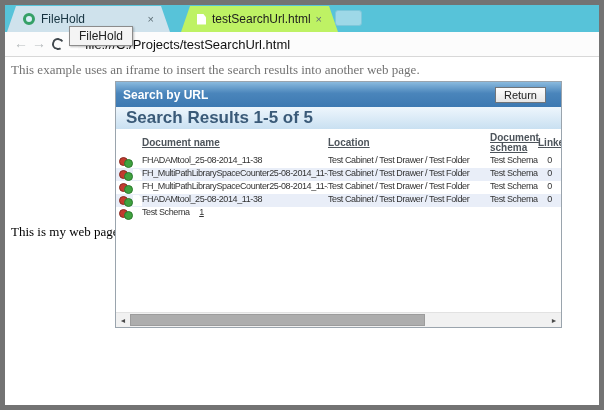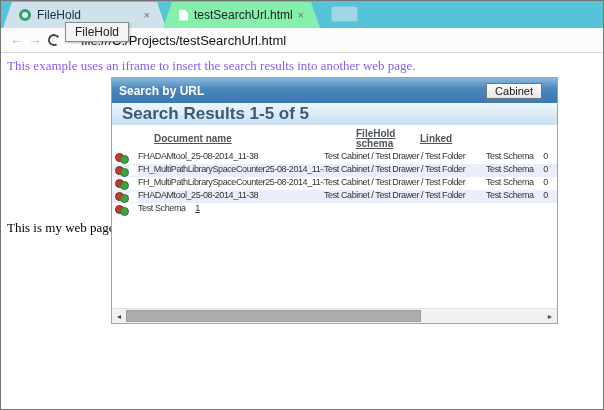--- a/index.html
+++ b/index.html
@@ -1,32 +1,32 @@
 <!DOCTYPE html>
 <html><head>
 <meta charset="utf-8">
 <style>
   * { margin:0; padding:0; box-sizing:border-box; }
   body { background:#fff; }
   #screen {
     position:relative; width:604px; height:410px; background:#fff;
     font-family:"Liberation Sans", sans-serif; overflow:hidden;
-    border:1px solid #737373;
+    border:5px solid #737373;
     padding-left:48px;
   }
 
   
   .tabbar { position:absolute; top:0; left:0; right:0; height:27px; background:#57c3d9; }
   .tab {
     position:absolute; top:1px; height:26px; display:flex; align-items:center;
     padding:0 10px 0 16px; font-size:12px;
     clip-path: polygon(9px 0, calc(100% - 9px) 0, 100% 100%, 0 100%);
   }
   .tab-inactive { left:2px; width:163px; background:#cfe2ec; color:#15323f; }
-  .tab-active { left:162px; width:157px; background:#86efac; color:#1c1c1c; }
+  .tab-active { left:176px; width:157px; background:#bef264; color:#1c1c1c; }
   .tab-label { flex:1; white-space:nowrap; overflow:hidden; }
   .tab-close { font-size:11px; color:#5f7078; padding:0 2px; margin-right:4px; }
   .fh-logo-icon {
     display:inline-block; width:12px; height:12px; border-radius:50%;
     border:3px solid #34a066; background:#d9eef7; margin-right:6px; flex:none;
   }
   .doc-page-icon {
     display:inline-block; width:9px; height:11px; background:#fff; flex:none;
     clip-path: polygon(0 0, 67% 0, 100% 33%, 100% 100%, 0 100%);
     filter: drop-shadow(0 0 0.6px #6d7780) drop-shadow(0 0 0.6px #6d7780);
@@ -51,21 +51,21 @@
   .url-text {
     position:absolute; left:80px; top:5px; font-size:13px; color:#111; white-space:nowrap;
   }
   .tooltip {
     position:absolute; left:64px; top:21px; z-index:20;
     background:#f4f4f4; border:1px solid #8c8c8c; padding:2px 9px;
     font-size:12px; color:#222; box-shadow:1px 1px 2px rgba(0,0,0,0.25);
   }
 
   
-  .intro-text { position:absolute; left:6px; top:57px; font-family:"Liberation Serif", serif; font-size:13px; color:#8b5cf6; }
+  .intro-text { position:absolute; left:6px; top:57px; font-family:"Liberation Serif", serif; font-size:13px; color:#737373; }
   .footer-text { position:absolute; left:6px; top:219px; font-family:"Liberation Serif", serif; font-size:13px; color:#000; }
 
   
   .search-frame {
     position:absolute; left:110px; top:76px; width:447px; height:247px;
     border:1px solid #9aa4ad; background:#fff; display:flex; flex-direction:column; overflow:hidden;
   }
   .fh-header {
     height:25px; flex:none; display:flex; align-items:center; padding:0 7px;
     background:linear-gradient(#8abade, #4a85bb 45%, #3d79b2);
@@ -75,21 +75,21 @@
     background:linear-gradient(#fefefe,#e6e6e6); border:1px solid #70757a;
     font-size:11px; font-family:"Liberation Sans",sans-serif; color:#222;
     padding:1px 8px; margin-right:8px;
   }
   .fh-subbar {
     height:22px; flex:none; display:flex; align-items:center; padding:0 10px;
     background:linear-gradient(#eef6fc,#c9e0f1);
     font-size:17px; font-weight:bold; color:#3a5a78;
   }
   .fh-table { flex:1; display:flex; flex-direction:column; }
-  .hdr-row { display:flex; align-items:center; height:24px; margin-top:2px; font-size:10px;gap:16px; }
+  .hdr-row { display:flex; align-items:center; height:24px; margin-top:2px; font-size:10px; }
   .hdr-cell { font-weight:bold; color:#4d545b; text-decoration:underline; line-height:10px; }
   .cell-icons  { width:26px; flex:none; display:flex; align-items:center; padding-left:3px; }
   .cell-name   { width:186px; flex:none; white-space:nowrap; overflow:hidden; }
   .cell-loc    { width:162px; flex:none; white-space:nowrap; overflow:hidden; }
   .cell-schema { width:48px;  flex:none; white-space:nowrap; }
   .cell-linked { width:23px;  flex:none; text-align:center; white-space:nowrap; }
   .hdr-row .cell-schema { white-space:normal; }
   .data-row { display:flex; height:13px; font-size:9px; letter-spacing:-0.4px; color:#333; }
   .data-row.alt { background:#e9eef8; }
   .data-row .doc-page-icon { margin-right:0; }
@@ -145,31 +145,32 @@
   </div>
 
   <div class="tooltip">FileHold</div>
 
   <div class="intro-text">This example uses an iframe to insert the search results into another web page.</div>
   <div class="footer-text">This is my web page!</div>
 
   <div class="search-frame">
     <div class="fh-header">
       <span class="fh-title">Search by URL</span>
-      <button class="return-btn">Cabinet</button>
+      <button class="return-btn">Return</button>
     </div>
     <div class="fh-subbar">
       <span>Search Results 1-5 of 5</span>
     </div>
 
     <div class="fh-table">
       <div class="hdr-row">
         <span class="cell-icons"></span>
         <span class="cell-name hdr-cell">Document name</span>
-        <span class="cell-schema hdr-cell">FileHold schema</span>
+        <span class="cell-loc hdr-cell">Location</span>
+        <span class="cell-schema hdr-cell">Document schema</span>
         <span class="cell-linked hdr-cell">Linked</span>
       </div>
       <div>
   <div class="data-row">
     <span class="cell-icons">
       <span class="status-icon"></span>
       <span class="doc-page-icon"></span>
     </span>
     <span class="cell-name">FHADAMtool_25-08-2014_11-38</span>
     <span class="cell-loc">Test Cabinet / Test Drawer / Test Folder</span>

